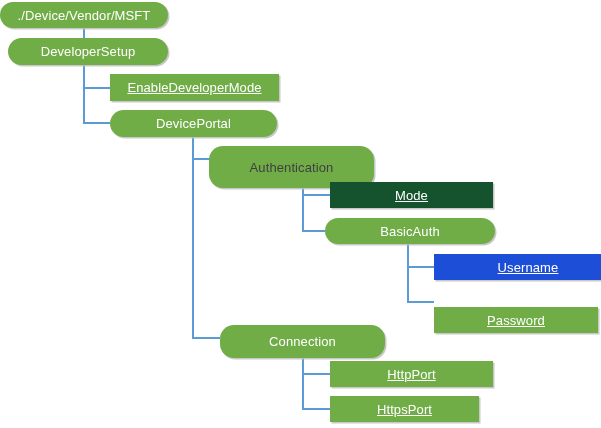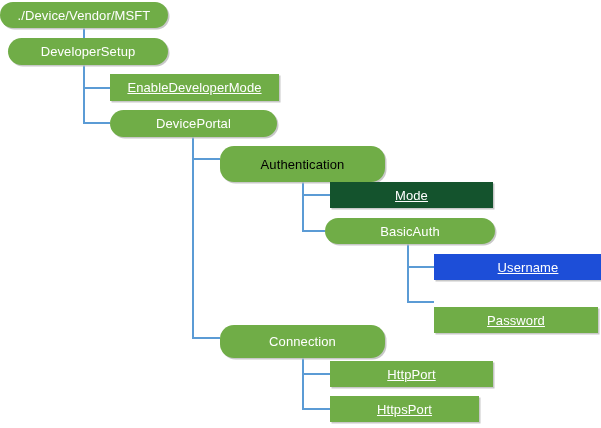--- a/index.html
+++ b/index.html
@@ -94,21 +94,21 @@
       </div>
       <div class="node pill" style="left: 8px; top: 38px; width: 160px; height: 27px; background: rgb(112, 173, 71); color: rgb(255, 255, 255);">
         <span>DeveloperSetup</span>
       </div>
       <div class="node rect" style="left: 110px; top: 74px; width: 169px; height: 27px; background: rgb(112, 173, 71); color: rgb(255, 255, 255);">
         <span>EnableDeveloperMode</span>
       </div>
       <div class="node pill" style="left: 110px; top: 110px; width: 167px; height: 27px; background: rgb(112, 173, 71); color: rgb(255, 255, 255);">
         <span>DevicePortal</span>
       </div>
-      <div class="node pill" style="left: 220px; top: 146px; width: 165px; height: 36px; background: rgb(112, 173, 71); color: #000000;">
+      <div class="node pill" style="left: 209px; top: 146px; width: 165px; height: 42px; background: rgb(112, 173, 71); color: #404040;">
         <span>Authentication</span>
       </div>
       <div class="node rect" style="left: 330px; top: 182px; width: 163px; height: 26px; background: #14532d; color: rgb(255, 255, 255);">
         <span>Mode</span>
       </div>
       <div class="node pill" style="left: 325px; top: 218px; width: 170px; height: 26px; background: rgb(112, 173, 71); color: rgb(255, 255, 255);">
         <span>BasicAuth</span>
       </div>
       <div class="node rect" style="left: 434px; top: 254px; width: 188px; height: 26px; background: #1d4ed8; color: rgb(255, 255, 255);">
         <span>Username</span>

